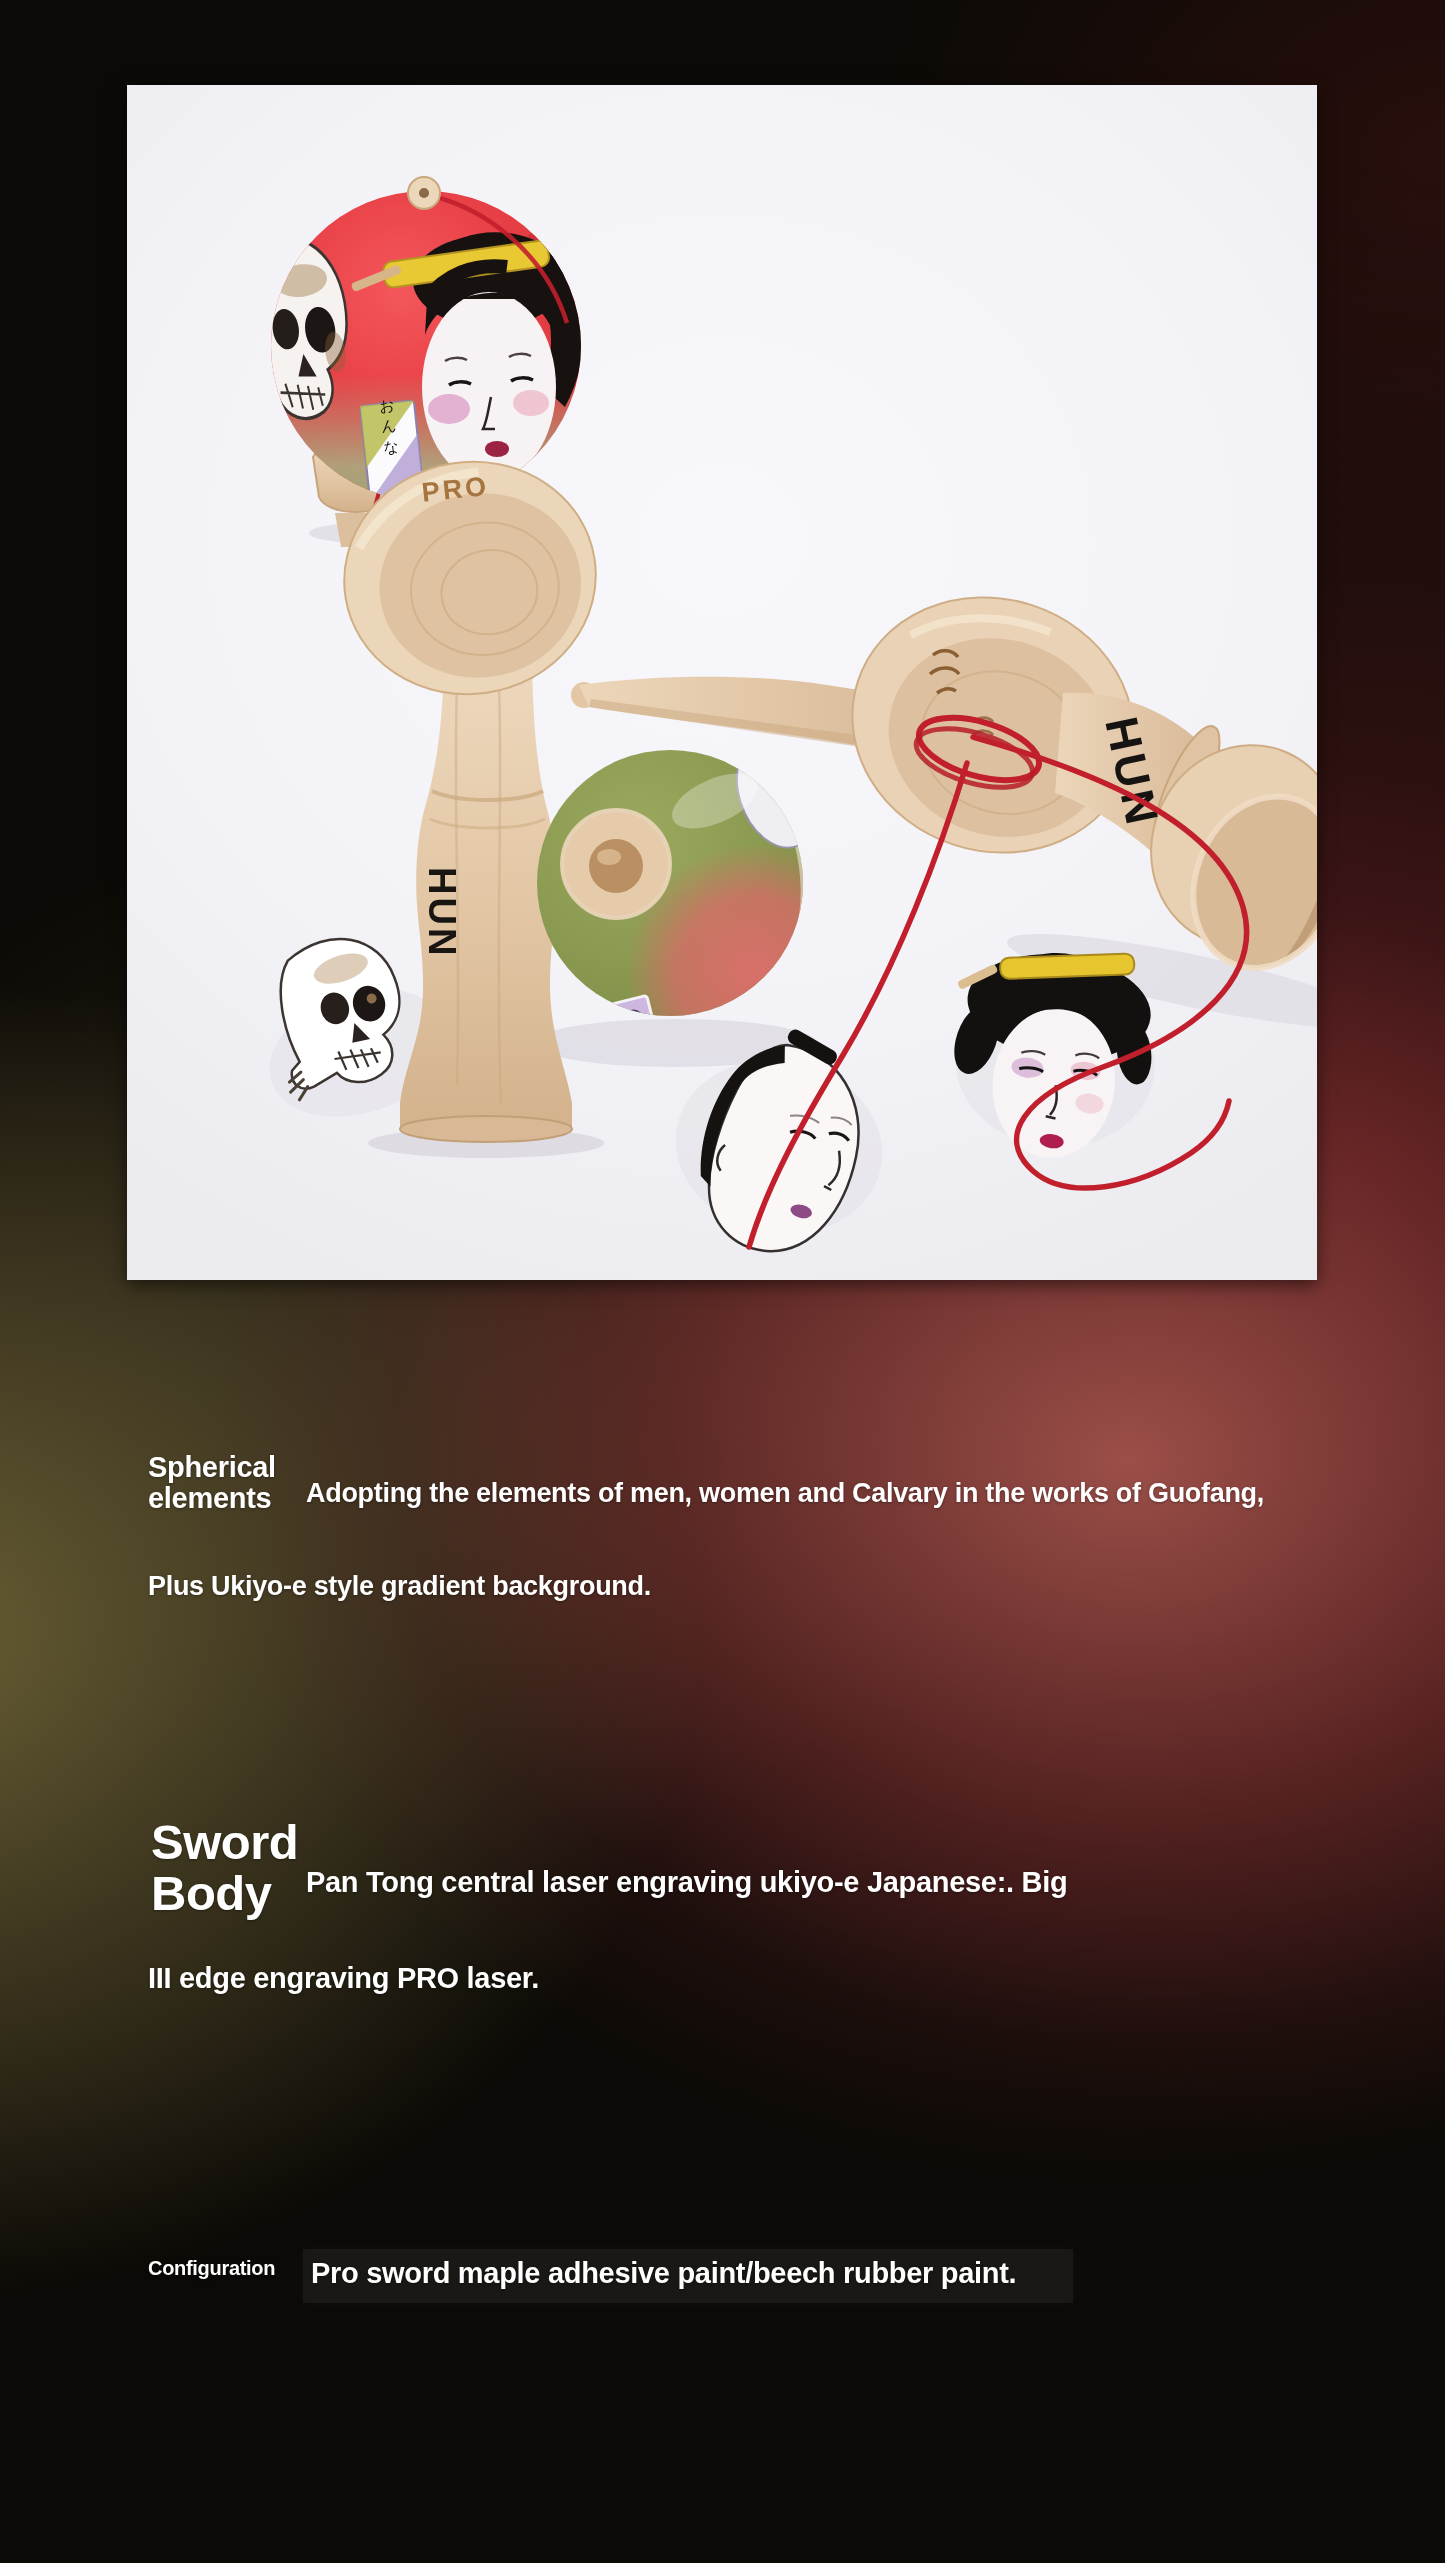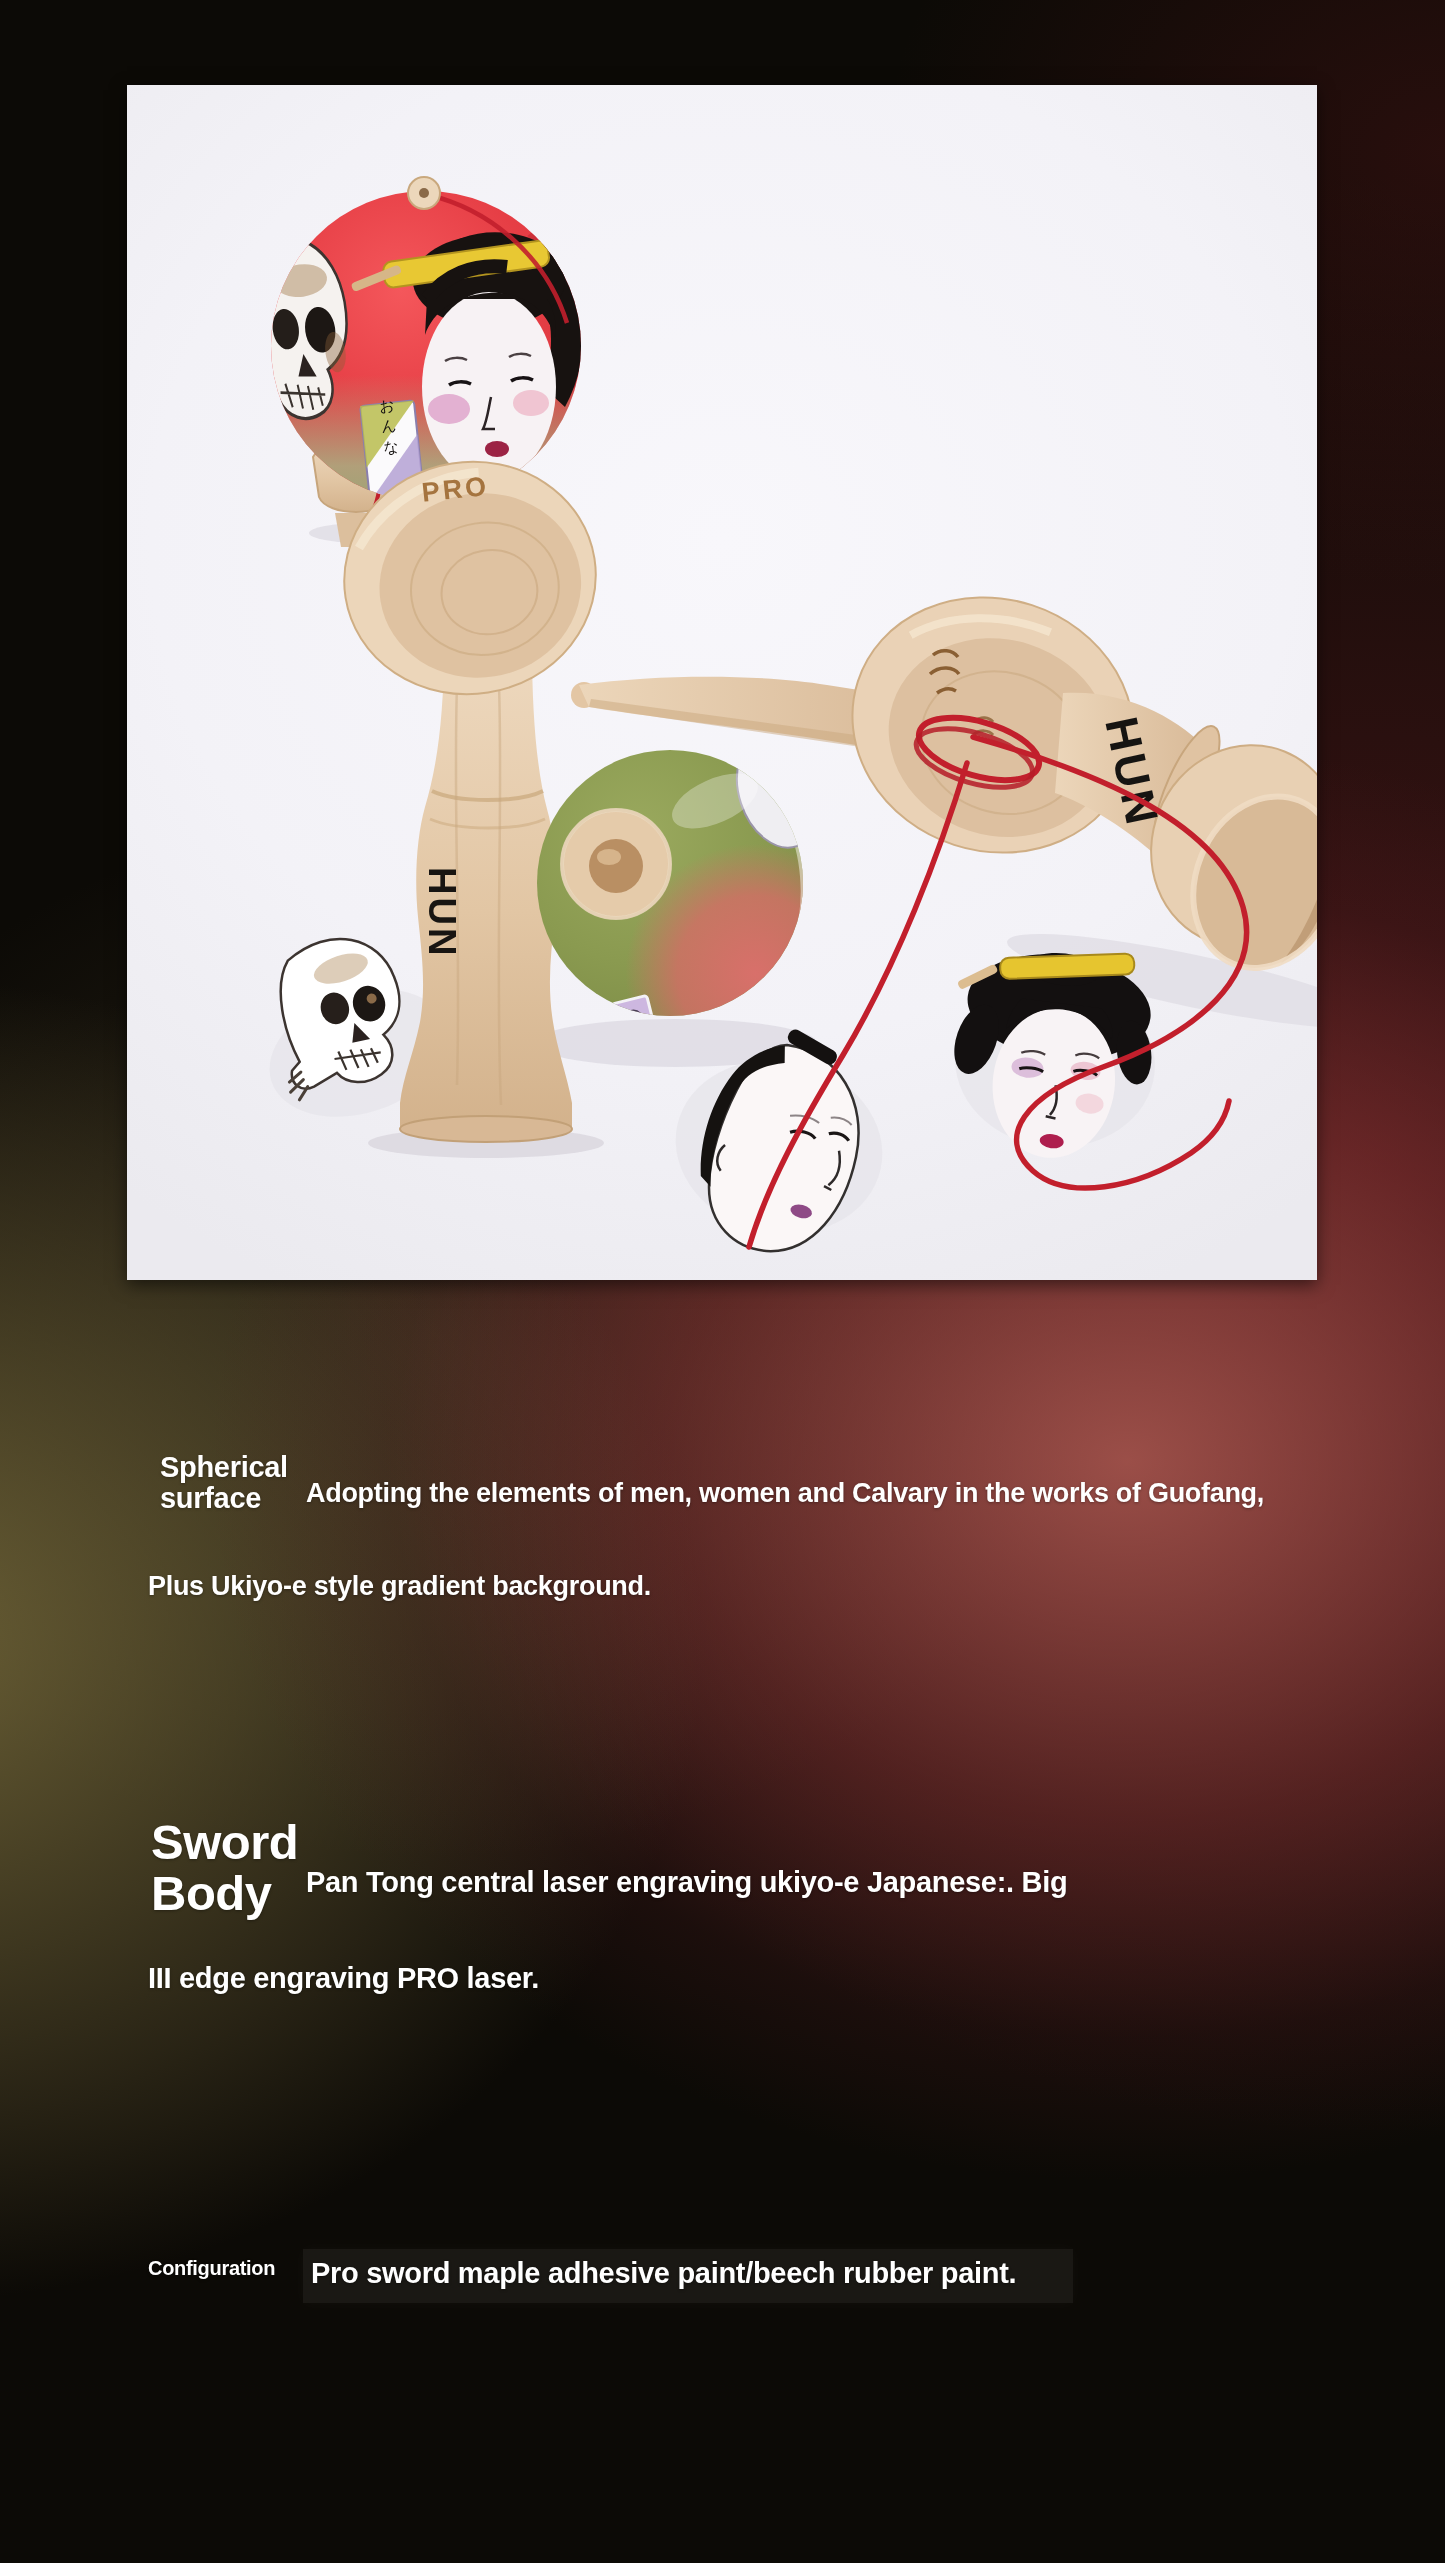--- a/index.html
+++ b/index.html
@@ -250,23 +250,23 @@
         <ellipse cx="7" cy="84" rx="12" ry="7" fill="#ae1e4e"></ellipse>
       </g>
 
       <g fill="none" stroke="#c21f2c" stroke-width="5.5" stroke-linecap="round">
         <path d="M846,652 C980,690 1092,740 1116,822 C1136,892 1070,948 976,982 C898,1010 868,1052 906,1086 C940,1116 1010,1104 1064,1068 C1086,1053 1098,1036 1102,1016"></path>
         <path d="M840,678 C812,770 770,880 716,970 C676,1036 640,1100 622,1162"></path>
       </g>
     </svg>
   </div>
 
-  <div class="txt h-small" style="left:160px;top:1452px;">
+  <div class="txt h-small" style="left:148px;top:1452px;">
     <div>Spherical</div>
-    <div>surface</div>
+    <div>elements</div>
   </div>
   <div class="txt body-line" style="left:306px;top:1478px;text-align:center;">Adopting the elements of men, women and Calvary in the works of Guofang,</div>
   <div class="txt body-line" style="left:148px;top:1571px;">Plus Ukiyo-e style gradient background.</div>
 
   <div class="txt body-line2" style="left:306px;top:1866px;">Pan Tong central laser engraving ukiyo-e Japanese:. Big</div>
   <div class="txt h-big" style="left:151px;top:1817px;">
     <div>Sword</div>
     <div>Body</div>
   </div>
   <div class="txt body-line2" style="left:148px;top:1962px;">III edge engraving PRO laser.</div>

